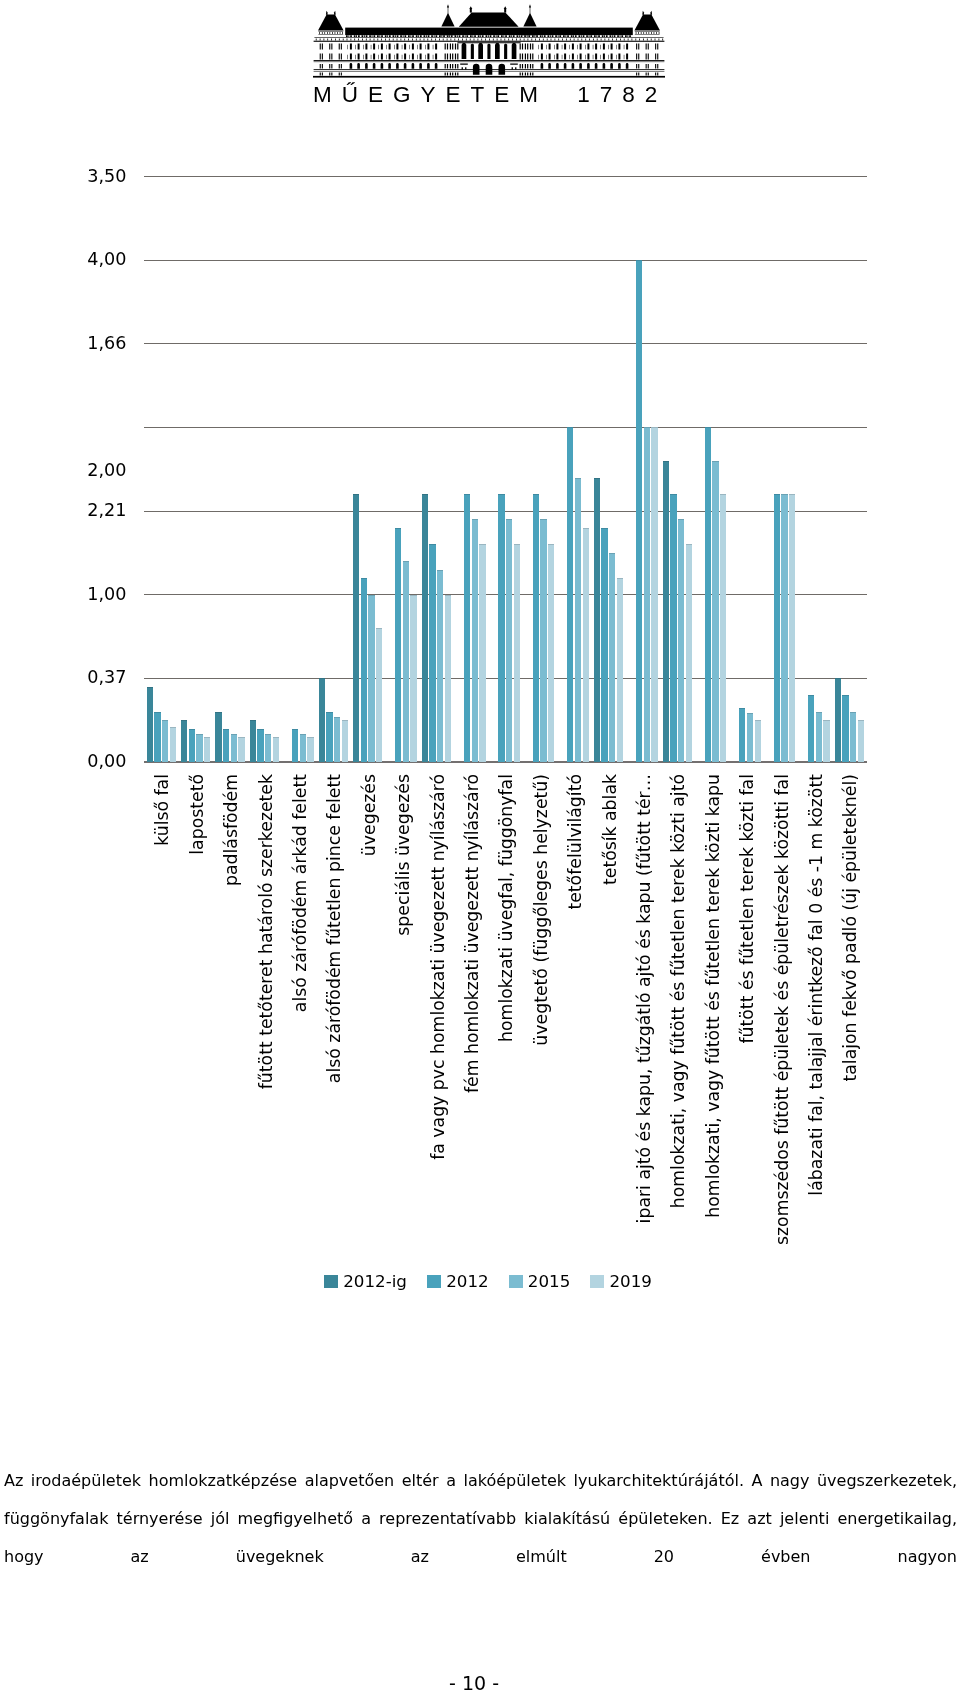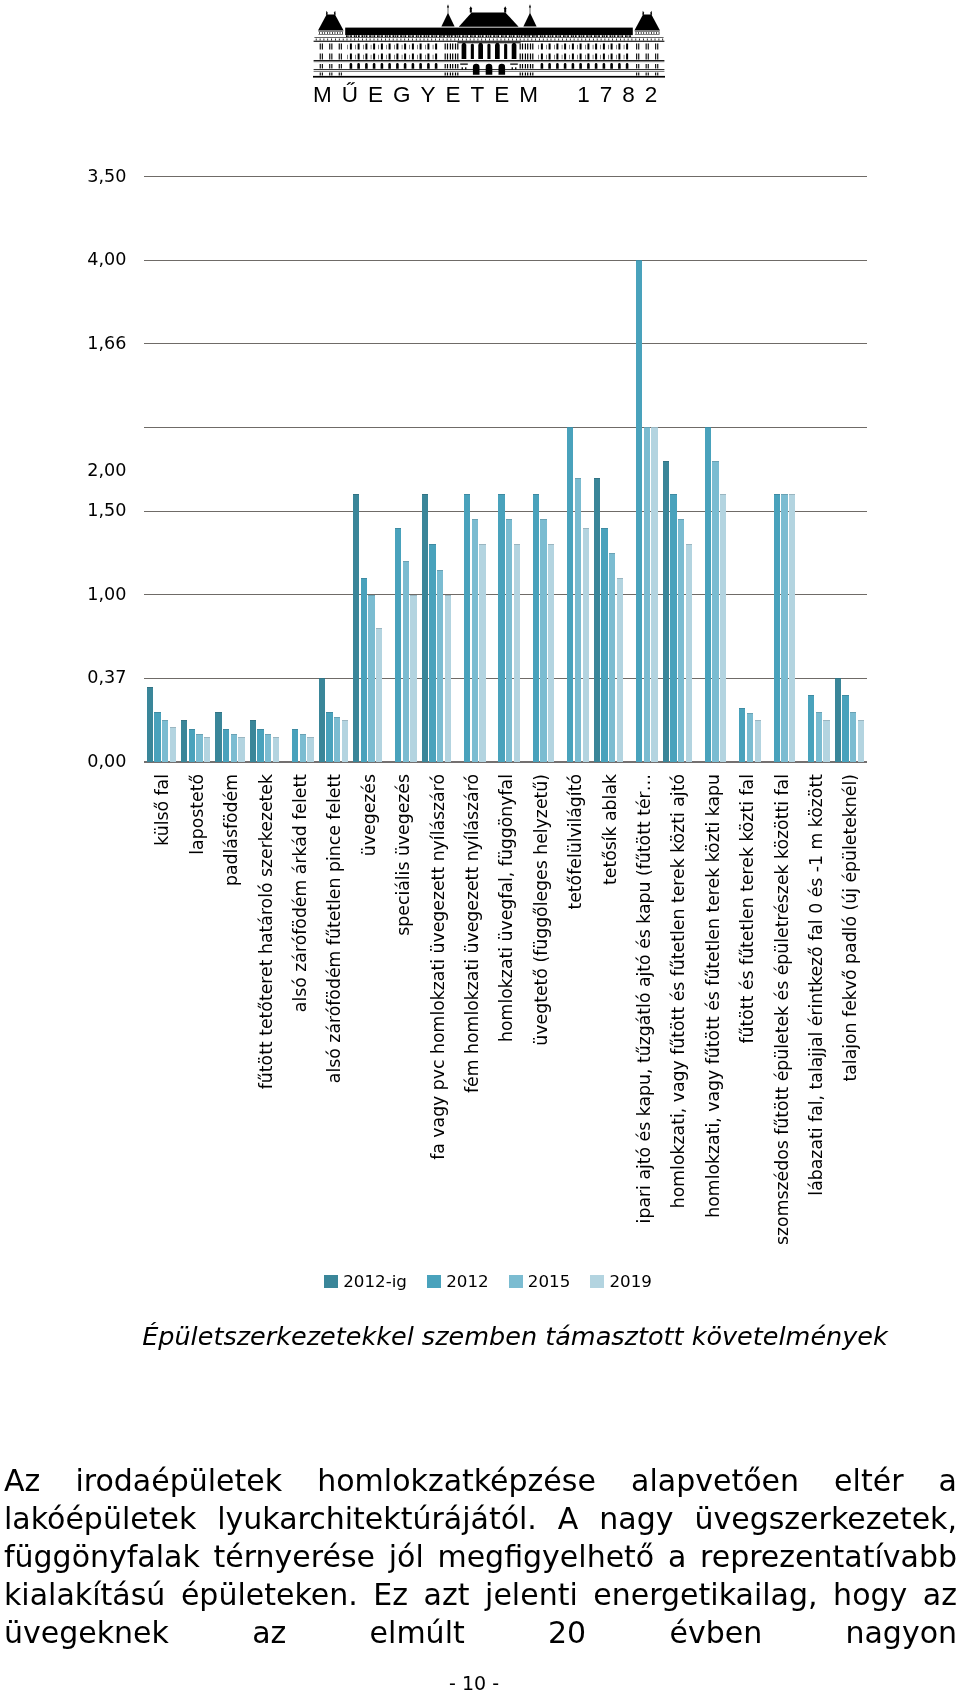--- a/index.html
+++ b/index.html
@@ -33,21 +33,21 @@
   #legend .item{display:inline-block;margin:0 10px;white-space:nowrap;}
   #legend .sw{display:inline-block;width:14px;height:13px;
               vertical-align:-1px;margin-right:5.2px;}
 
   
   #caption{position:absolute;left:70px;top:1318px;width:890px;text-align:center;
            font-style:italic;font-size:25.5px;line-height:36.6px;}
 
   
   #bodytext{position:absolute;left:4px;top:1461.5px;width:953px;
-            font-size:30px;line-height:38.1px;text-align:justify;
+            font-size:16px;line-height:38.1px;text-align:justify;
             text-align-last:justify;}
 
   
   #footer{position:absolute;left:-6px;top:1673.5px;width:960px;text-align:center;
           font-size:19px;line-height:18px;}
 </style>
 </head>
 <body>
 
 <div id="logo-block">
@@ -135,21 +135,21 @@
 <div id="chart">
     <div class="gridline" style="left: 144px; width: 722.5px; top: 175.9px;"></div>
     <div class="ytick" style="left: 16.5px; width: 110px; top: 167.5px;">3,50</div>
     <div class="gridline" style="left: 144px; width: 722.5px; top: 259.557px;"></div>
     <div class="ytick" style="left: 16.5px; width: 110px; top: 251.157px;">4,00</div>
     <div class="gridline" style="left: 144px; width: 722.5px; top: 343.214px;"></div>
     <div class="ytick" style="left: 16.5px; width: 110px; top: 334.814px;">1,66</div>
     <div class="gridline" style="left: 144px; width: 722.5px; top: 426.871px;"></div>
     <div class="ytick" style="left: 16.5px; width: 110px; top: 418.471px; margin-top: 44px;">2,00</div>
     <div class="gridline" style="left: 144px; width: 722.5px; top: 510.529px;"></div>
-    <div class="ytick" style="left: 16.5px; width: 110px; top: 502.129px;">1,50</div>
+    <div class="ytick" style="left: 16.5px; width: 110px; top: 502.129px;">2,21</div>
     <div class="gridline" style="left: 144px; width: 722.5px; top: 594.186px;"></div>
     <div class="ytick" style="left: 16.5px; width: 110px; top: 585.786px;">1,00</div>
     <div class="gridline" style="left: 144px; width: 722.5px; top: 677.843px;"></div>
     <div class="ytick" style="left: 16.5px; width: 110px; top: 669.443px;">0,37</div>
     <div class="axisline" style="left: 144px; width: 722.5px; top: 761.2px;"></div>
     <div class="ytick" style="left: 16.5px; width: 110px; top: 753.1px;">0,00</div>
     <div class="bar" style="left: 146.5px; width: 6.3px; top: 686.709px; height: 75.2914px; background: rgb(58, 134, 153); border-top: 1px solid rgb(50, 115, 132); box-sizing: border-box;"></div>
     <div class="bar" style="left: 154.22px; width: 6.3px; top: 711.806px; height: 50.1943px; background: rgb(73, 162, 188); border-top: 1px solid rgb(63, 139, 162); box-sizing: border-box;"></div>
     <div class="bar" style="left: 161.94px; width: 6.3px; top: 720.171px; height: 41.8286px; background: rgb(123, 188, 209); border-top: 1px solid rgb(106, 162, 180); box-sizing: border-box;"></div>
     <div class="bar" style="left: 169.66px; width: 6.3px; top: 726.864px; height: 35.136px; background: rgb(179, 212, 224); border-top: 1px solid rgb(154, 182, 193); box-sizing: border-box;"></div>
@@ -241,20 +241,19 @@
     <div class="catlabel" style="left: 704.779px; top: 774.2px;">homlokzati, vagy fűtött és fűtetlen terek közti kapu</div>
     <div class="catlabel" style="left: 739.183px; top: 774.2px;">fűtött és fűtetlen terek közti fal</div>
     <div class="catlabel" style="left: 773.588px; top: 774.2px;">szomszédos fűtött épületek és épületrészek közötti fal</div>
     <div class="catlabel" style="left: 807.993px; top: 774.2px;">lábazati fal, talajjal érintkező fal 0 és -1 m között</div>
     <div class="catlabel" style="left: 842.398px; top: 774.2px;">talajon fekvő padló (új épületeknél)</div>
   </div>
 
 <div id="legend"><span class="item"><span class="sw" style="background: rgb(58, 134, 153);"></span><span>2012-ig</span></span><span class="item"><span class="sw" style="background: rgb(73, 162, 188);"></span><span>2012</span></span><span class="item"><span class="sw" style="background: rgb(123, 188, 209);"></span><span>2015</span></span><span class="item"><span class="sw" style="background: rgb(179, 212, 224);"></span><span>2019</span></span></div>
 
 <div id="caption">
-  <div>Épületszerkezetekkel szemben támasztott követelmények</div>
 </div>
 
 <div id="bodytext">Az irodaépületek homlokzatképzése alapvetően eltér a lakóépületek lyukarchitektúrájától. A nagy üvegszerkezetek, függönyfalak térnyerése jól megfigyelhető a reprezentatívabb kialakítású épületeken. Ez azt jelenti energetikailag, hogy az üvegeknek az elmúlt 20 évben nagyon</div>
 
 <div id="footer">
   <span>- 10 -</span>
 </div>
 
 </body></html>

